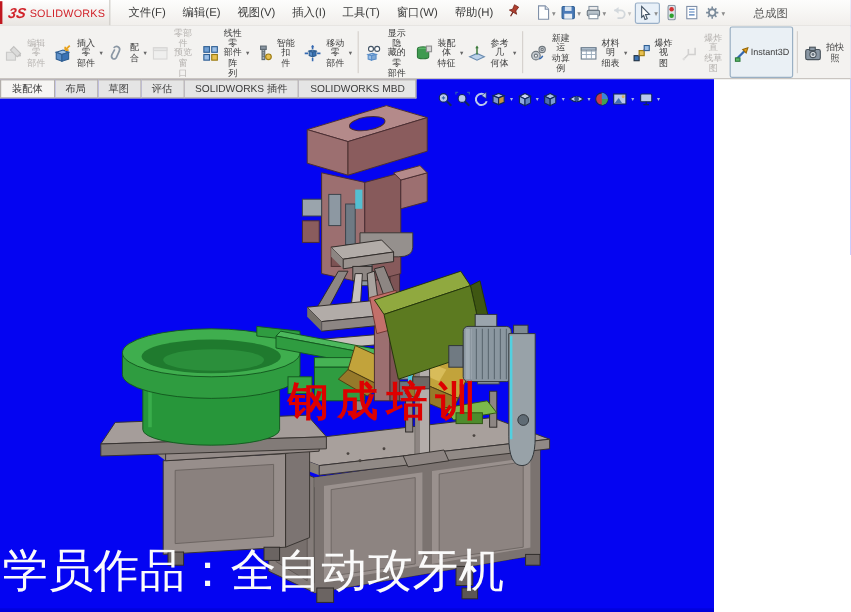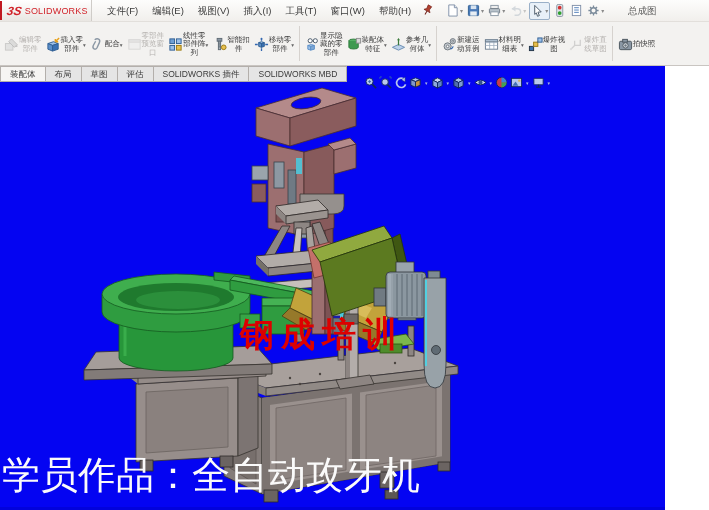--- a/index.html
+++ b/index.html
@@ -39,21 +39,21 @@
   .rcaret{font-size:5.5px;color:#666;line-height:5px;margin-top:1px}
   .rsep{width:1px;background:#d6d2ce;margin:4px 3px;flex:0 0 1px}
 
   
   .tabs{position:absolute;top:66px;left:0;height:16px;display:flex;z-index:4}
   .tab{font-size:8.5px;line-height:14px;padding:0 9px;background:#e5e5e5;border:1px solid #b3afab;border-left:none;color:#3b3b3b;white-space:nowrap;cursor:default}
   .tab:first-child{border-left:1px solid #b3afab}
   .tab.active{background:#f6f5f3}
 
   
-  .viewport{position:absolute;top:66px;left:0;width:665px;height:444px;background:var(--vp-bg)}
+  .viewport{position:absolute;top:66px;left:0;width:595px;height:444px;background:var(--vp-bg)}
   .model-svg{position:absolute;left:0;top:0;z-index:1}
   .hud{position:absolute;left:364px;top:10px;display:flex;align-items:center;gap:2px;opacity:.92;z-index:3}
   .hud svg{display:block}
   .hcaret{font-size:5px;color:#b8c6e2;margin:0 1px}
   .wm-center{position:absolute;left:240px;top:246px;font-family:"Liberation Serif",serif;font-size:34px;font-weight:bold;letter-spacing:7px;color:var(--wm-center);z-index:2;white-space:nowrap}
   .wm-bottom{position:absolute;left:2px;top:384px;font-family:Liberation Sans, sans-serif;font-size:38px;color:var(--wm-bottom);z-index:2;white-space:nowrap}
   .vp-bottom{position:absolute;left:0;bottom:0;width:100%;height:3px;background:#0000c0;opacity:.45;z-index:2}
 </style>
 </head>
 <body>
@@ -277,20 +277,28 @@
       <div class="lbl">爆炸视
 图</div>
     </div>
     <div class="rbtn disabled">
       <div class="ic"><svg width="15" height="15" viewBox="0 0 16 16">
           <path d="M2,13 L6,9 L6,4 M6,9 L12,9 L12,3" fill="none" stroke="#a8a8a8" stroke-width="1.4"></path>
           <circle cx="2" cy="13" r="1.2" fill="#c8c8c8"></circle>
         </svg></div>
       <div class="lbl">爆炸直
 线草图</div>
+    </div>
+    <div class="rbtn active">
+      <div class="ic"><svg width="15" height="15" viewBox="0 0 16 16">
+          <path d="M3,13 L11,5" stroke="#3468b0" stroke-width="2"></path>
+          <polygon points="13,3 8.5,4.5 11.5,7.5" fill="#e8a21c" stroke="#9a6a08"></polygon>
+          <rect x="2" y="12" width="4" height="3" fill="#5cb86a" stroke="#2e7a3c"></rect>
+        </svg></div>
+      <div class="lbl">Instant3D</div>
     </div>
     <div class="rsep"></div>
     <div class="rbtn">
       <div class="ic"><svg width="15" height="15" viewBox="0 0 16 16">
           <rect x="1.5" y="4.5" width="13" height="9" rx="1.5" fill="#8a97a4" stroke="#4a545c"></rect>
           <rect x="5" y="2.5" width="5" height="3" fill="#8a97a4" stroke="#4a545c"></rect>
           <circle cx="8" cy="9" r="2.8" fill="#dfe4e8" stroke="#4a545c"></circle>
           <circle cx="8" cy="9" r="1.3" fill="#6b7680"></circle>
         </svg></div>
       <div class="lbl">拍快照</div>

